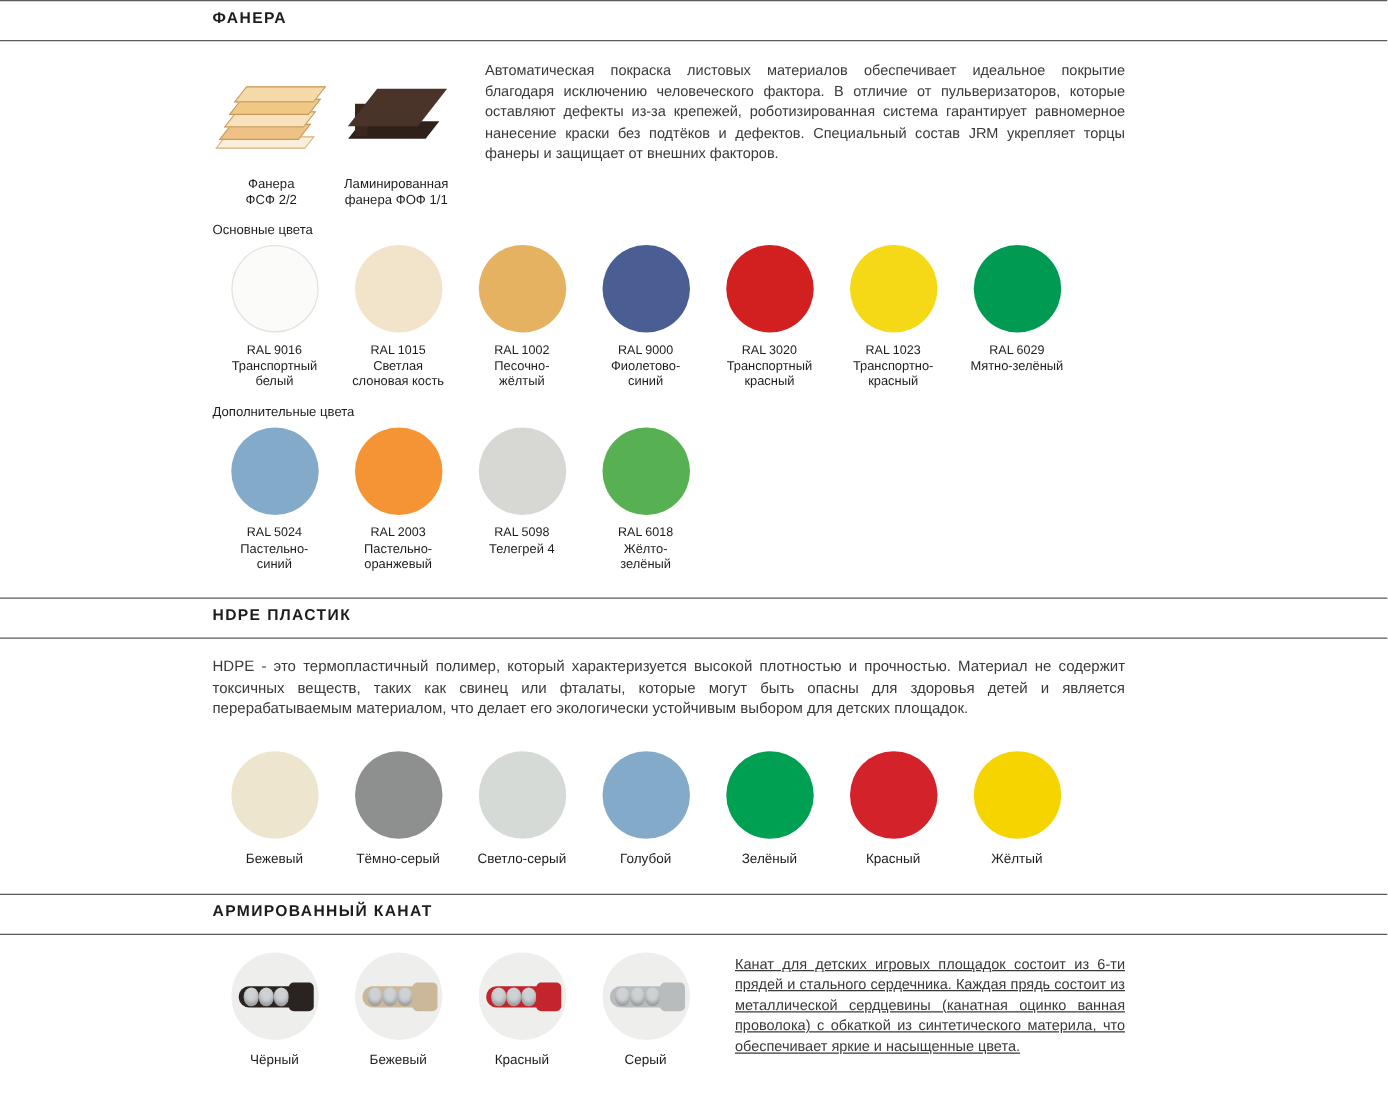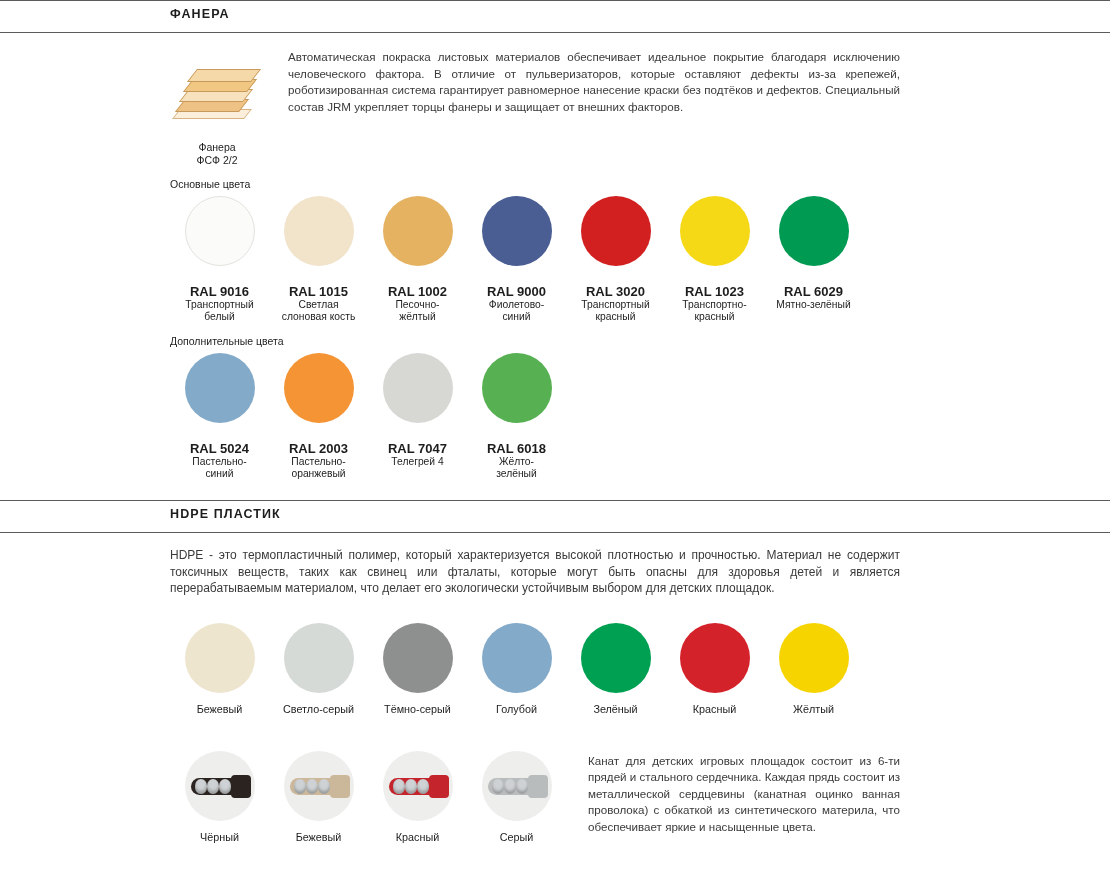--- a/index.html
+++ b/index.html
@@ -162,24 +162,24 @@
     text-align: center;
     margin-right: 0px;
   }
   .circle {
     width: 70px;
     height: 70px;
     border-radius: 50%;
     margin: 0 auto;
   }
   .sw-name {
-    font-size: 13px;
-    font-weight: bold;
-    color: #1d1d1d;
-    margin-top: 20px;
+    font-size: 10px;
+    font-weight: normal;
+    color: #1d1d1d;
+    margin-top: 9px;
     line-height: 12px;
   }
   .sw-desc {
     font-size: 10.3px;
     color: #1d1d1d;
     line-height: 12px;
     white-space: pre-line;
     margin-top: 1px;
   }
   .sw-plain {
@@ -235,20 +235,21 @@
     margin-top: 10px;
   }
   .rope-text {
     flex: 1;
     margin-left: 22px;
     font-size: 11.6px;
     line-height: 16.5px;
     color: #3a3a3a;
     text-align: justify;
     padding-top: 2px;
+    text-decoration: underline;
   }
   .sec-gap { height: 20px; }
 </style>
 </head>
 <body>
 
 <div class="page">
   <div class="content">
 
     <div class="section-head">
@@ -265,20 +266,31 @@
               <div class="ply-base"></div>
               <div class="ply-layer ply-l4"></div>
               <div class="ply-layer ply-l3"></div>
               <div class="ply-layer ply-l2"></div>
               <div class="ply-layer ply-l1"></div>
             </div>
           </div>
           <div class="thumb-caption">Фанера
 ФСФ 2/2</div>
         </div>
+        <div class="thumb">
+          <div class="thumb-img">
+            <div class="lam-stack">
+              <div class="lam-side"></div>
+              <div class="lam-edge"></div>
+              <div class="lam-top"></div>
+            </div>
+          </div>
+          <div class="thumb-caption">Ламинированная
+фанера ФОФ 1/1</div>
+        </div>
       </div>
       <div class="intro-text">Автоматическая покраска листовых материалов обеспечивает идеальное покрытие благодаря исключению человеческого фактора. В отличие от пульверизаторов, которые оставляют дефекты из-за крепежей, роботизированная система гарантирует равномерное нанесение краски без подтёков и дефектов. Специальный состав JRM укрепляет торцы фанеры и защищает от внешних факторов.</div>
     </div>
 
     <div class="group-label">Основные цвета</div>
     <div class="swatch-row">
       <div class="swatch">
         <div class="circle" style="background:#fbfbf9;border:1px solid #e2e2de;box-sizing:border-box;"></div>
         <div class="sw-name">RAL 9016</div>
         <div class="sw-desc">Транспортный
@@ -330,21 +342,21 @@
 синий</div>
       </div>
       <div class="swatch">
         <div class="circle" style="background:#f49434;"></div>
         <div class="sw-name">RAL 2003</div>
         <div class="sw-desc">Пастельно-
 оранжевый</div>
       </div>
       <div class="swatch">
         <div class="circle" style="background:#d7d8d4;"></div>
-        <div class="sw-name">RAL 7047</div>
+        <div class="sw-name">RAL 5098</div>
         <div class="sw-desc">Телегрей 4</div>
       </div>
       <div class="swatch">
         <div class="circle" style="background:#57b152;"></div>
         <div class="sw-name">RAL 6018</div>
         <div class="sw-desc">Жёлто-
 зелёный</div>
       </div>
     </div>
 
@@ -357,47 +369,52 @@
     </div>
 
     <div class="block-text">HDPE - это термопластичный полимер, который характеризуется высокой плотностью и прочностью. Материал не содержит токсичных веществ, таких как свинец или фталаты, которые могут быть опасны для здоровья детей и является перерабатываемым материалом, что делает его экологически устойчивым выбором для детских площадок.</div>
 
     <div class="swatch-row" style="margin-top:26px;">
       <div class="swatch">
         <div class="circle" style="background:#eee5cf;"></div>
         <div class="sw-plain">Бежевый</div>
       </div>
       <div class="swatch">
+        <div class="circle" style="background:#8e908f;"></div>
+        <div class="sw-plain">Тёмно-серый</div>
+      </div>
+      <div class="swatch">
         <div class="circle" style="background:#d5dad7;"></div>
         <div class="sw-plain">Светло-серый</div>
       </div>
       <div class="swatch">
-        <div class="circle" style="background:#8e908f;"></div>
-        <div class="sw-plain">Тёмно-серый</div>
-      </div>
-      <div class="swatch">
         <div class="circle" style="background:#83abc9;"></div>
         <div class="sw-plain">Голубой</div>
       </div>
       <div class="swatch">
         <div class="circle" style="background:#00a053;"></div>
         <div class="sw-plain">Зелёный</div>
       </div>
       <div class="swatch">
         <div class="circle" style="background:#d4222a;"></div>
         <div class="sw-plain">Красный</div>
       </div>
       <div class="swatch">
         <div class="circle" style="background:#f5d400;"></div>
         <div class="sw-plain">Жёлтый</div>
       </div>
     </div>
 
     <div class="sec-gap" style="height:22px;"></div>
 
+    <div class="section-head">
+      <div class="rule"></div>
+      <div class="section-title">АРМИРОВАННЫЙ КАНАТ</div>
+      <div class="rule bottom"></div>
+    </div>
 
     <div class="rope-wrap">
       <div class="rope-items">
         <div class="rope-item">
           <div class="rope-disc" style="background:#eeeeec;">
             <div class="rope-core" style="background:#2b2320;"></div>
             <div class="rope-strand" style="left:10px;"></div>
             <div class="rope-strand" style="left:22px;"></div>
             <div class="rope-strand" style="left:34px;"></div>
             <div class="rope-tip" style="background:#2b2320;"></div>

